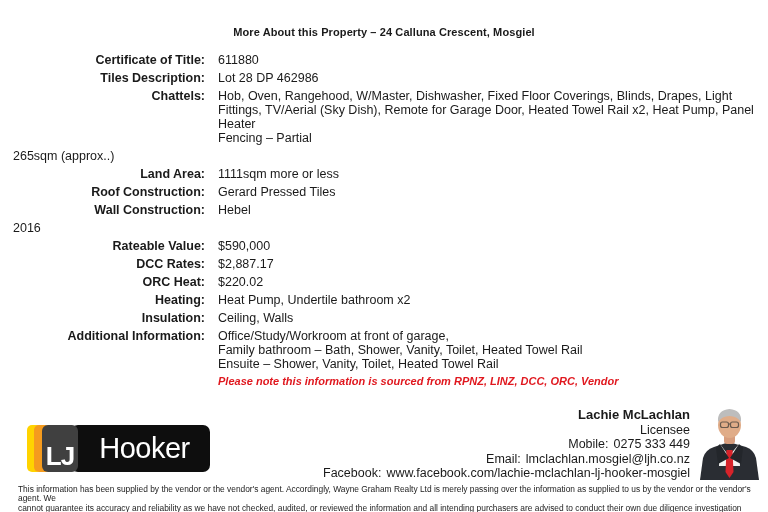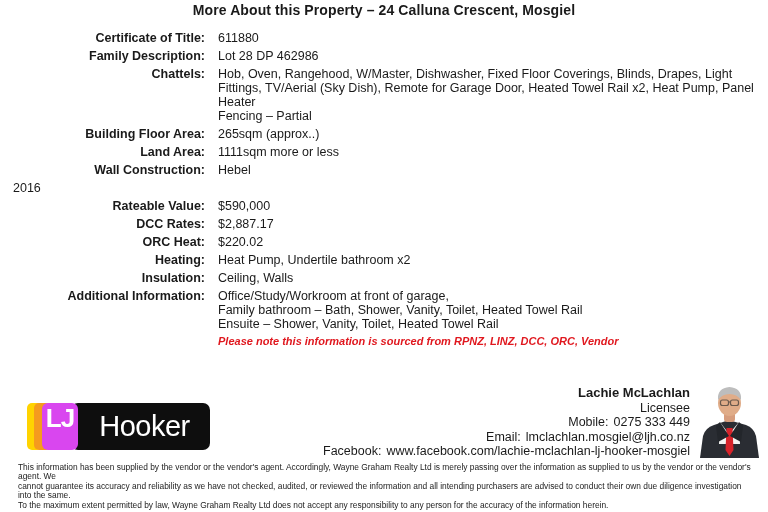--- a/index.html
+++ b/index.html
@@ -4,21 +4,21 @@
 <style>
   html,body{margin:0;padding:0;}
   body{
     width:768px;height:512px;background:#ffffff;overflow:hidden;
     font-family:"Liberation Sans", sans-serif;color:#1a1a1a;
     -webkit-font-smoothing:antialiased;
   }
   .page{position:relative;width:768px;height:512px;background:#fff;}
 
   .title{
-    margin-top:0;text-align:center;font-size:14px;font-weight:bold;
+    margin-top:22px;text-align:center;font-size:11px;font-weight:bold;
     letter-spacing:0.1px;line-height:20px;
   }
 
   .rows{margin-top:11px;}
   .row{display:flex;margin-bottom:4px;font-size:12.5px;line-height:14px;}
   .row .label{
     width:205px;flex:0 0 205px;text-align:right;font-weight:bold;
   }
   .row .value{margin-left:13px;max-width:505px;}
   .row .value div{white-space:nowrap;}
@@ -41,22 +41,22 @@
   .logo .stripe.orange{left:7px;width:17px;background:#f59b1e;z-index:2;}
   .logo .hooker-box{
     position:absolute;left:44px;top:0;width:139px;height:47px;background:#0e0e0e;
     border-radius:7px;z-index:3;display:flex;align-items:center;justify-content:center;
     padding-left:8px;box-sizing:border-box;
   }
   .logo .hooker-box span{
     color:#fff;font-weight:normal;font-size:29px;letter-spacing:-0.5px;
   }
   .logo .lj-square{
-    position:absolute;left:15px;top:0;width:36px;height:47px;background:#d946ef;
-    border-radius:6px;z-index:4;display:flex;align-items:flex-start;justify-content:center;
+    position:absolute;left:15px;top:0;width:36px;height:47px;background:#404040;
+    border-radius:6px;z-index:4;display:flex;align-items:flex-end;justify-content:center;
   }
   .logo .lj-square span{color:#fff;font-weight:bold;font-size:26px;letter-spacing:-1px;}
 
   .agent{
     margin-left:auto;text-align:right;margin-top:2px;
     font-size:12.5px;line-height:14.5px;
   }
   .agent .name{font-weight:bold;font-size:13px;}
   .agent .lbl{font-weight:normal;}
   .agent .val{margin-left:5px;}
@@ -81,50 +81,55 @@
   <div class="rows">
 
     <div class="row">
       <div class="label">Certificate of Title:</div>
       <div class="value">
         <div>611880</div>
       </div>
     </div>
 
     <div class="row">
-      <div class="label">Family Description:</div>
+      <div class="label">Tiles Description:</div>
       <div class="value">
         <div>Lot 28 DP 462986</div>
       </div>
     </div>
 
     <div class="row">
       <div class="label">Chattels:</div>
       <div class="value">
         <div>Hob, Oven, Rangehood, W/Master, Dishwasher, Fixed Floor Coverings, Blinds, Drapes, Light</div>
         <div>Fittings, TV/Aerial (Sky Dish), Remote for Garage Door, Heated Towel Rail x2, Heat Pump, Panel</div>
         <div>Heater</div>
         <div>Fencing – Partial</div>
       </div>
     </div>
 
     <div class="row">
-      <div class="label">Building Floor Area:</div>
       <div class="value">
         <div>265sqm (approx..)</div>
       </div>
     </div>
 
     <div class="row">
       <div class="label">Land Area:</div>
       <div class="value">
         <div>1111sqm more or less</div>
       </div>
     </div>
 
+    <div class="row">
+      <div class="label">Roof Construction:</div>
+      <div class="value">
+        <div>Gerard Pressed Tiles</div>
+      </div>
+    </div>
 
     <div class="row">
       <div class="label">Wall Construction:</div>
       <div class="value">
         <div>Hebel</div>
       </div>
     </div>
 
     <div class="row">
       <div class="value">

